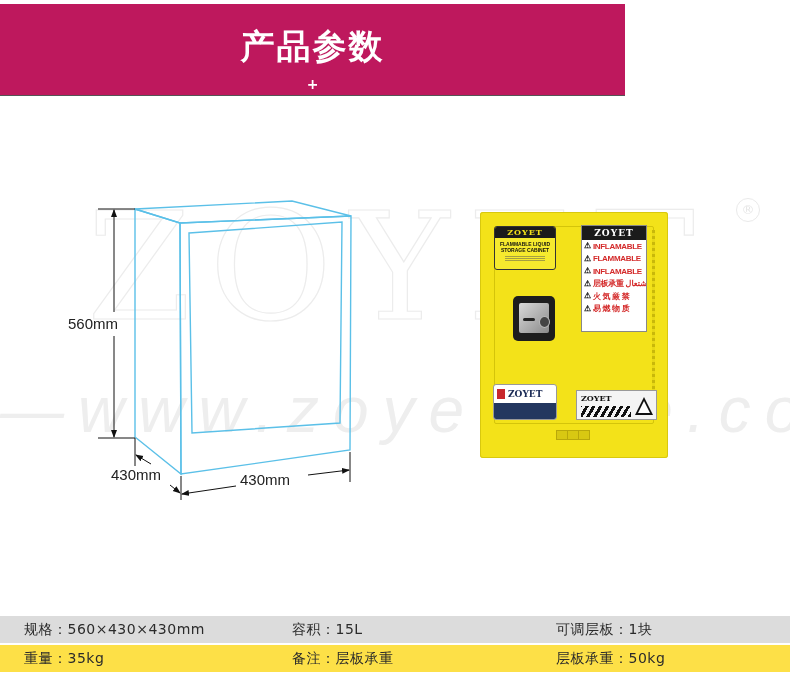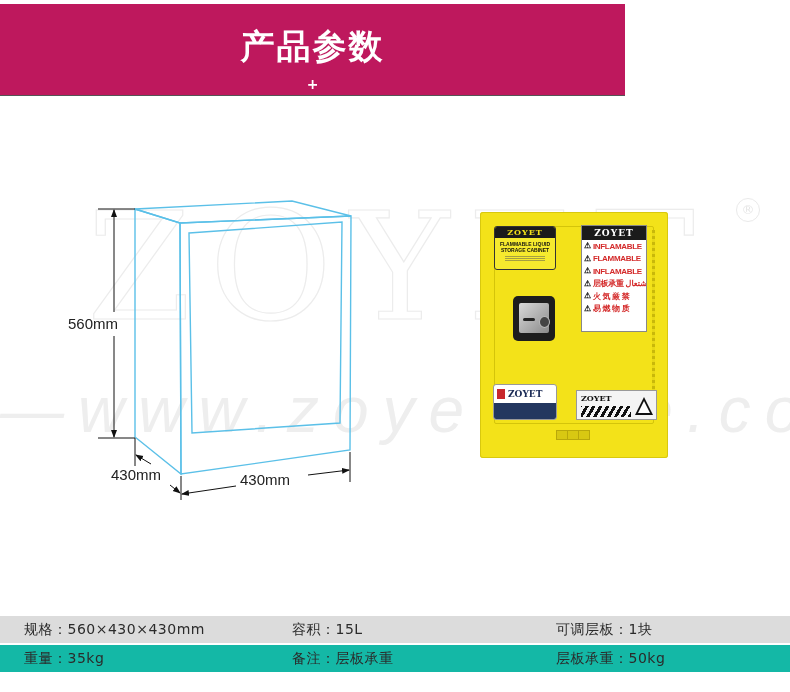--- a/index.html
+++ b/index.html
@@ -152,21 +152,21 @@
       background: repeating-linear-gradient(90deg, #d8c812 0 10px, #b9a80a 10px 11px);
     }
 
     
     .spec-table { position: absolute; left: 0; top: 616px; width: 790px; }
     .spec-row {
       height: 27px; display: flex; align-items: center;
       font-family: "DejaVu Sans", sans-serif; font-size: 14px; color: #2b2b2b;
     }
     .spec-row.r1 { background: #dcdcdc; margin-bottom: 2px; }
-    .spec-row.r2 { background: #14b8a6; }
+    .spec-row.r2 { background: #fde047; }
     .spec-cell { position: absolute; white-space: nowrap; letter-spacing: 0.5px; }
     .c1 { left: 24px; } .c2 { left: 193px; text-align: right; } .c3 { left: 370px; text-align: right; }
     .c2 { left: 292px; } .c3 { left: 556px; }
   </style>
 </head>
 <body>
 
 <div class="header">
   <div class="header-title">产品参数</div>
   <div class="header-plus">+</div>

